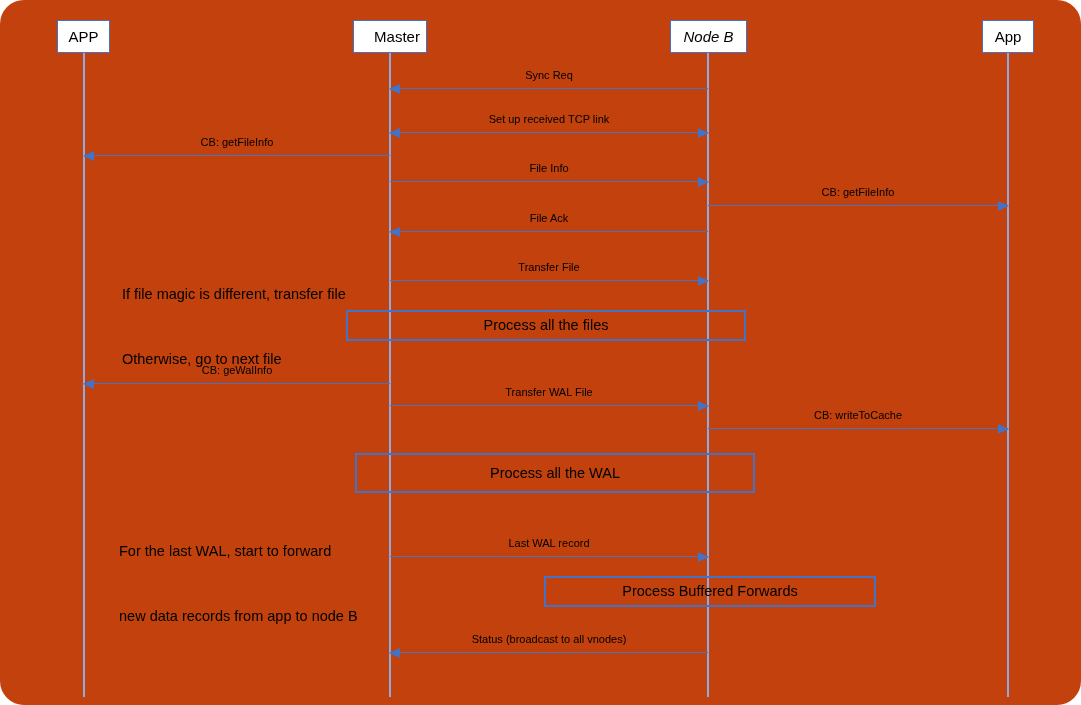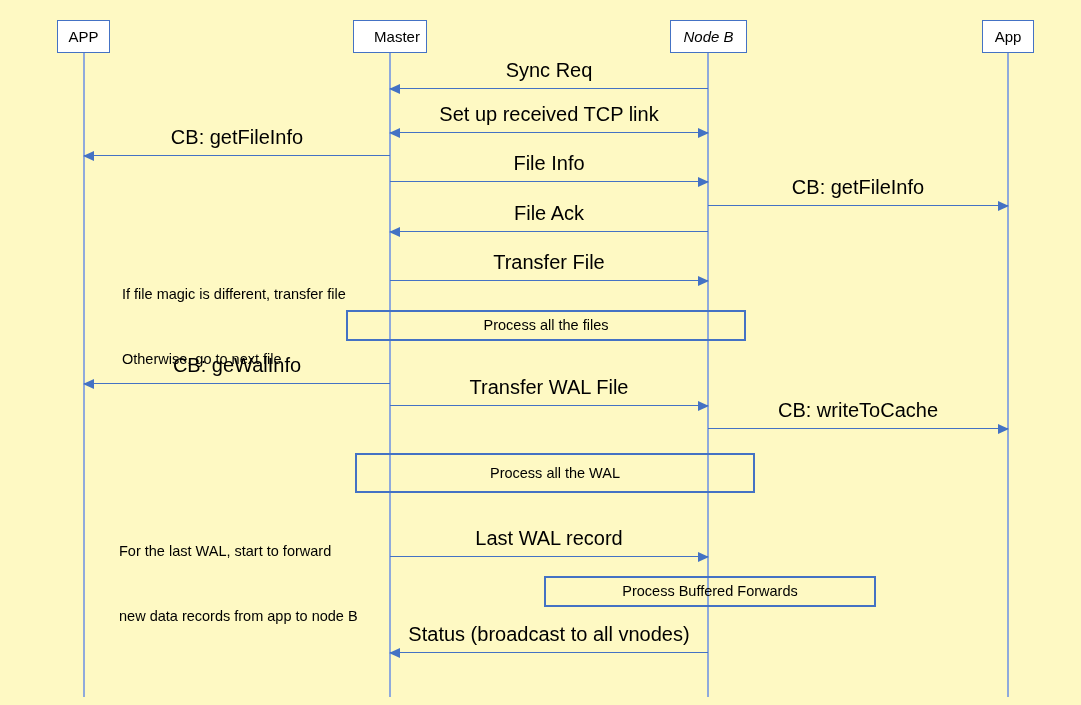--- a/index.html
+++ b/index.html
@@ -7,22 +7,23 @@
     padding: 0;
     background: #ffffff;
   }
   body {
     font-family: "Liberation Sans", sans-serif;
   }
   #diagram-root {
     position: relative;
     width: 1081px;
     height: 705px;
-    background: #fef9c3;
+    background: #c2410c;
     overflow: hidden;
+    border-radius: 24px;
   }
   
   .participant-box {
     position: absolute;
     box-sizing: border-box;
     border: 1.4px solid #4472c4;
     background: #ffffff;
     display: flex;
     align-items: center;
     justify-content: center;
@@ -65,21 +66,21 @@
   .arrowhead.left {
     left: -1px;
     border-right: 11px solid #4472c4;
   }
   .msg-label {
     position: absolute;
     left: 0;
     right: 0;
     bottom: 5px;
     text-align: center;
-    font-size: 20px;
+    font-size: 11px;
     color: #000000;
     line-height: 1.25;
     white-space: nowrap;
   }
   
   .process-box {
     position: absolute;
     box-sizing: border-box;
     border: 2px solid #4472c4;
     background: transparent;

